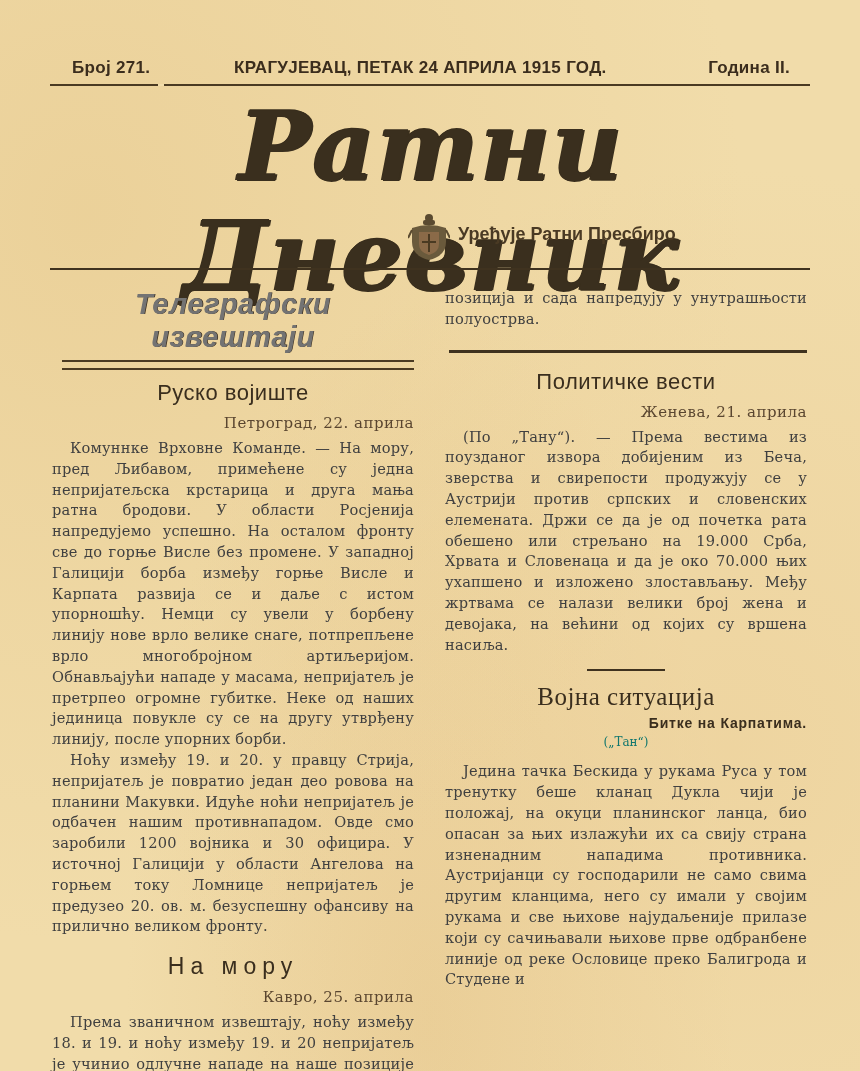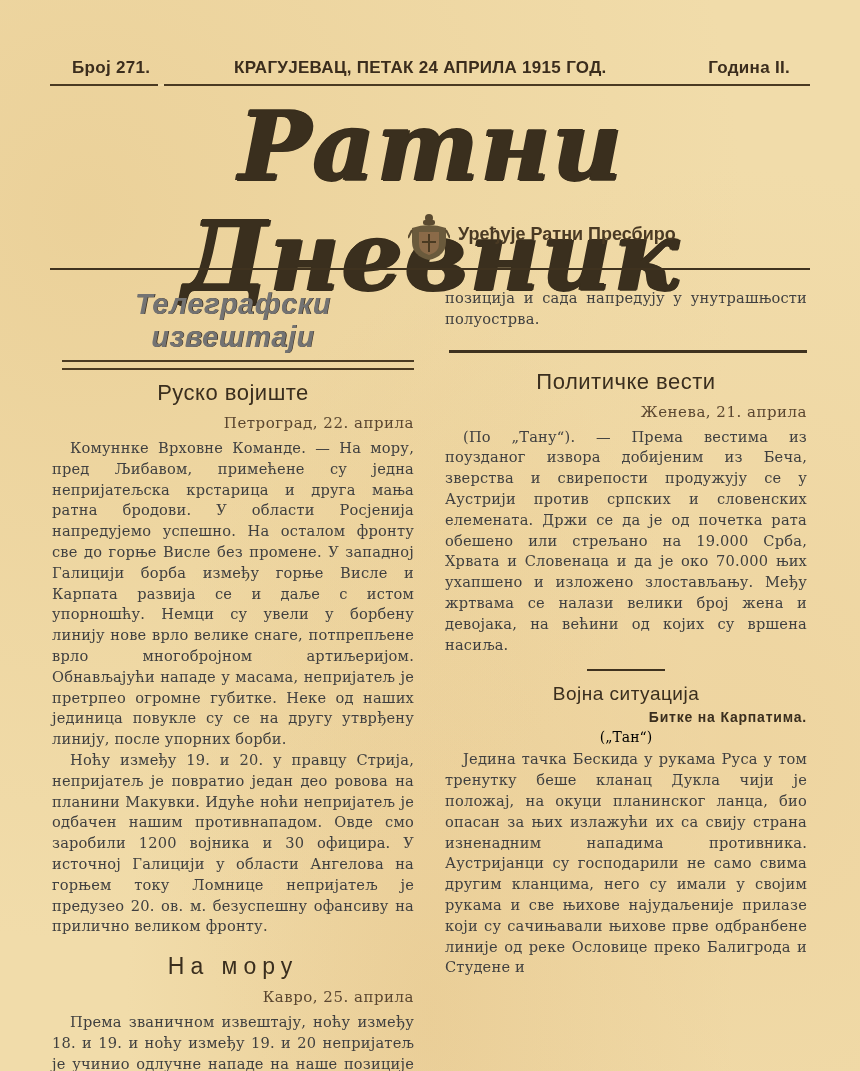--- a/index.html
+++ b/index.html
@@ -59,23 +59,23 @@
     font-size: 29px; color: #737373; letter-spacing: 0.5px; margin: 8px 0 6px 0;
     text-shadow: 0.6px 0 0 #3a2c1b;
   }
   .double-rule { height: 6px; border-top: 2px solid #4a3a22; border-bottom: 2px solid #4a3a22; margin: 6px 0 10px 10px; }
 
   .heading {
     text-align: center; font-family: "Liberation Sans", sans-serif;
     font-size: 22px; color: #3a2e1e; margin: 6px 0 8px 0; letter-spacing: 0.5px;
   }
   .heading.wide { letter-spacing: 6px; font-size: 23px; }
-  .heading.big { font-family: Liberation Sans, sans-serif; font-size: 19px; margin: 12px 0 4px 0; }
+  .heading.big { font-family: Liberation Serif, serif; font-size: 25px; margin: 12px 0 4px 0; }
   .subheading { text-align: right; font-family: "Liberation Sans", sans-serif; font-weight: bold; font-size: 14px; letter-spacing: 0.8px; margin: 0 0 4px 0; color: #3a2e1e; }
-  .source { text-align: center; font-size: 14px; margin-bottom: 4px; color: #000000; }
+  .source { text-align: center; font-size: 12px; margin-bottom: 12px; color: #0f766e; }
 
   .dateline-r { text-align: right; font-size: 15px; color: #5a4630; margin: 0 0 6px 0; letter-spacing: 0.5px; }
 
   p.body {
     margin: 0; font-size: 14.6px; line-height: 20.8px; text-align: justify;
     color: #404040; text-indent: 0; letter-spacing: 0.2px;
   }
   p.body.indent { text-indent: 18px; }
 
   .thick-rule { height: 3px; background: #3f321f; margin: 20px 0 16px 4px; }

